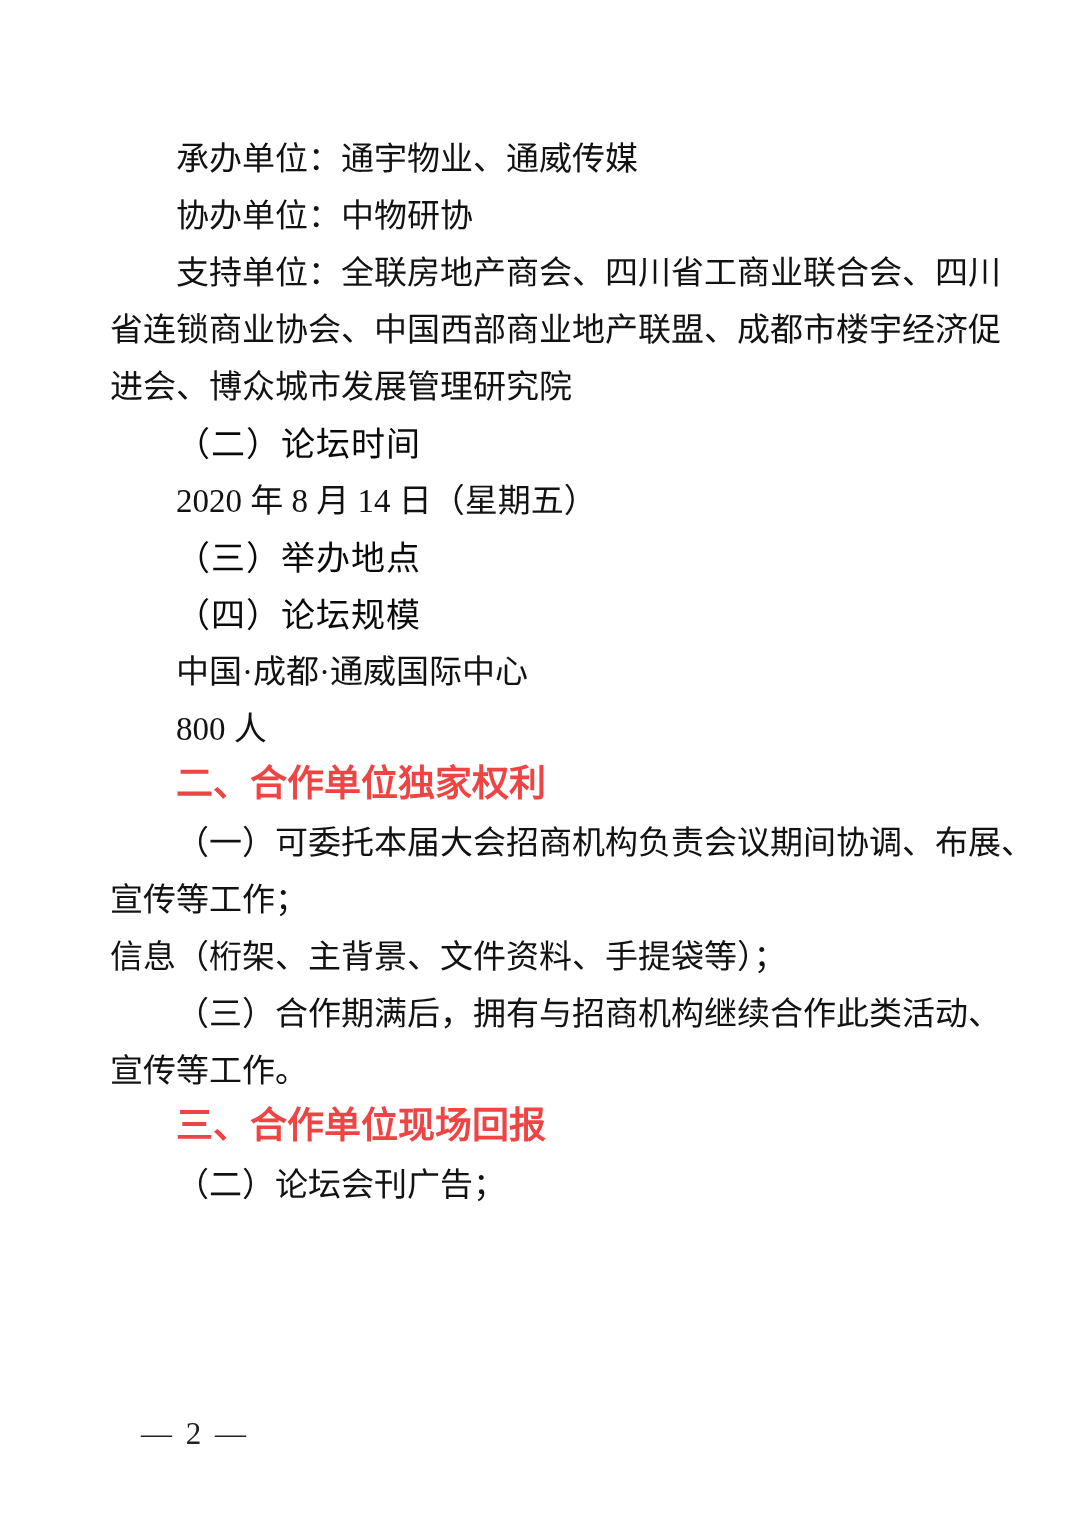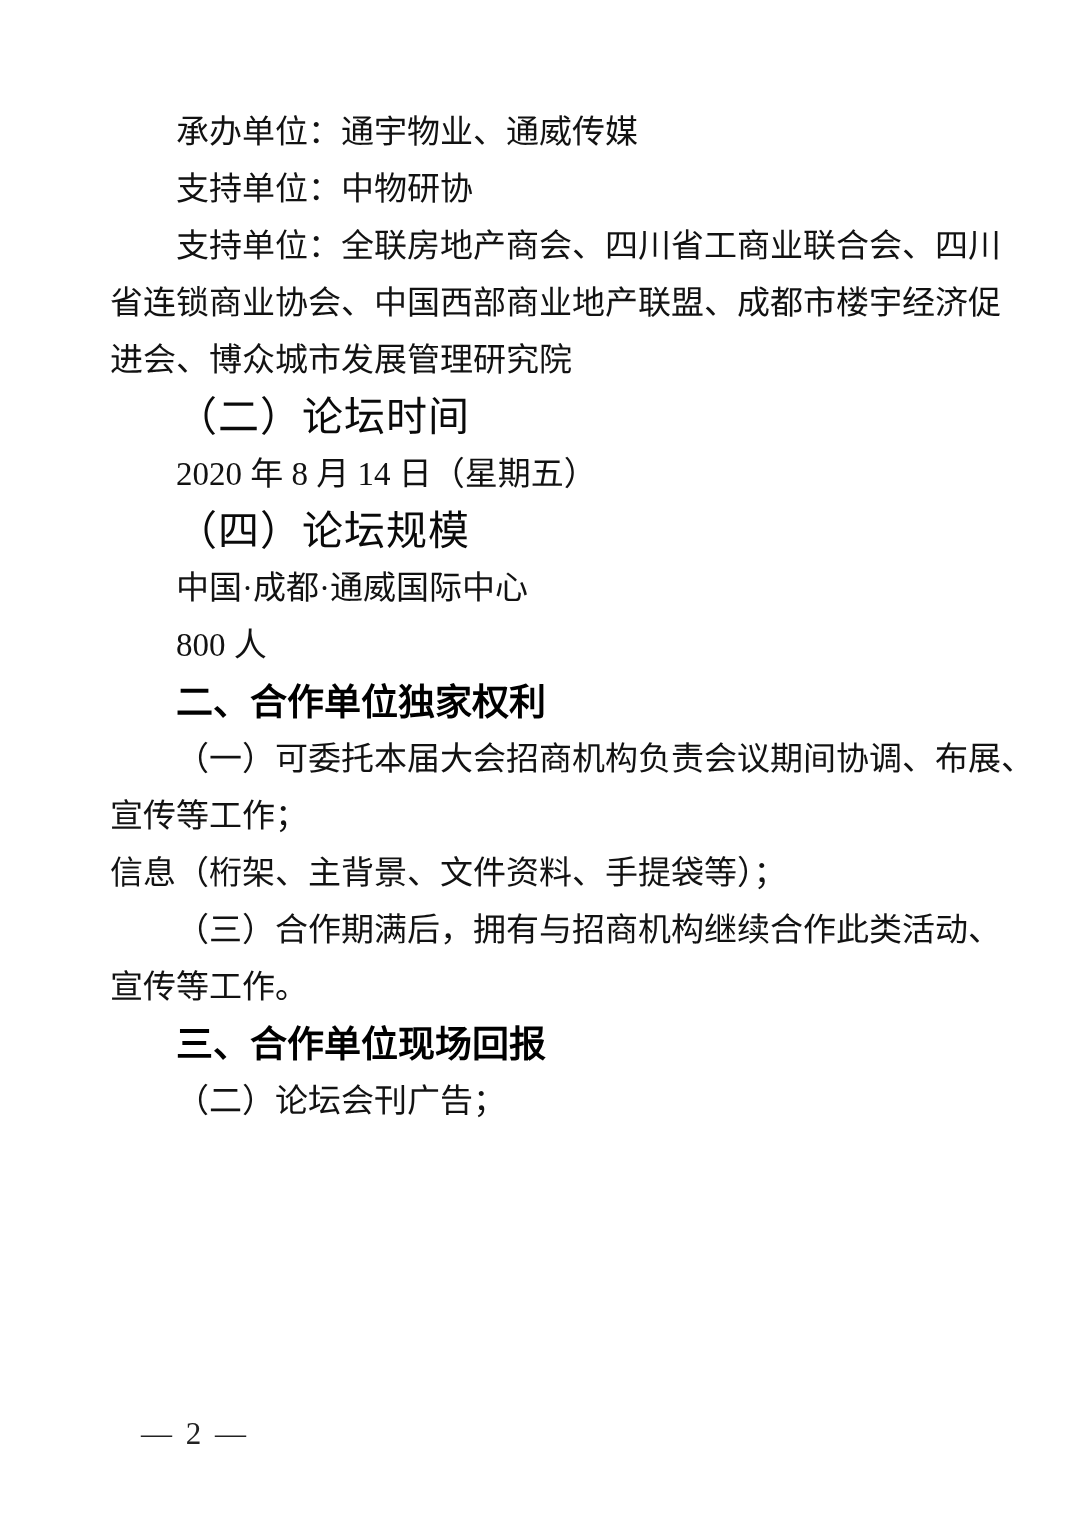--- a/index.html
+++ b/index.html
@@ -11,44 +11,44 @@
     position: relative;
     width: 1080px;
     height: 1527px;
     background: #ffffff;
     color: #000000;
     overflow: hidden;
   }
   .content {
     position: absolute;
     left: 110px;
-    top: 104px;
+    top: 131px;
     width: 885px;
   }
   .line {
     height: 57px;
     line-height: 57px;
     font-size: 33px;
     font-family: "Liberation Serif", "DejaVu Serif", serif;
     white-space: nowrap;
     color: #121212;
   }
   .indent {
     padding-left: 66px;
   }
   
   .h1 {
-    font-family: Liberation Serif, serif;
+    font-family: Liberation Mono, monospace;
     font-weight: 700;
     font-size: 37px;
-    color: #000000;
+    color: #ef4444;
   }
   
   .h2 {
-    font-size: 41px;
+    font-size: 34px;
     letter-spacing: 1px;
     color: #0a0a0a;
   }
   .page-number {
     position: absolute;
     left: 141px;
     top: 1412px;
     height: 44px;
     line-height: 44px;
     font-size: 31px;
@@ -56,26 +56,27 @@
     letter-spacing: 3px;
     color: #222222;
   }
 </style>
 </head>
 <body>
 
 <div class="page">
   <div class="content">
     <div class="line indent">承办单位：通宇物业、通威传媒</div>
-    <div class="line indent">支持单位：中物研协</div>
+    <div class="line indent">协办单位：中物研协</div>
     <div class="line indent">支持单位：全联房地产商会、四川省工商业联合会、四川</div>
     <div class="line">省连锁商业协会、中国西部商业地产联盟、成都市楼宇经济促</div>
     <div class="line">进会、博众城市发展管理研究院</div>
     <div class="line indent h2">（二）论坛时间</div>
     <div class="line indent">2020 年 8 月 14 日（星期五）</div>
+    <div class="line indent h2">（三）举办地点</div>
     <div class="line indent h2">（四）论坛规模</div>
     <div class="line indent">中国·成都·通威国际中心</div>
     <div class="line indent">800 人</div>
     <div class="line indent h1">二、合作单位独家权利</div>
     <div class="line indent">（一）可委托本届大会招商机构负责会议期间协调、布展、</div>
     <div class="line">宣传等工作；</div>
     <div class="line">信息（桁架、主背景、文件资料、手提袋等）；</div>
     <div class="line indent">（三）合作期满后，拥有与招商机构继续合作此类活动、</div>
     <div class="line">宣传等工作。</div>
     <div class="line indent h1">三、合作单位现场回报</div>

